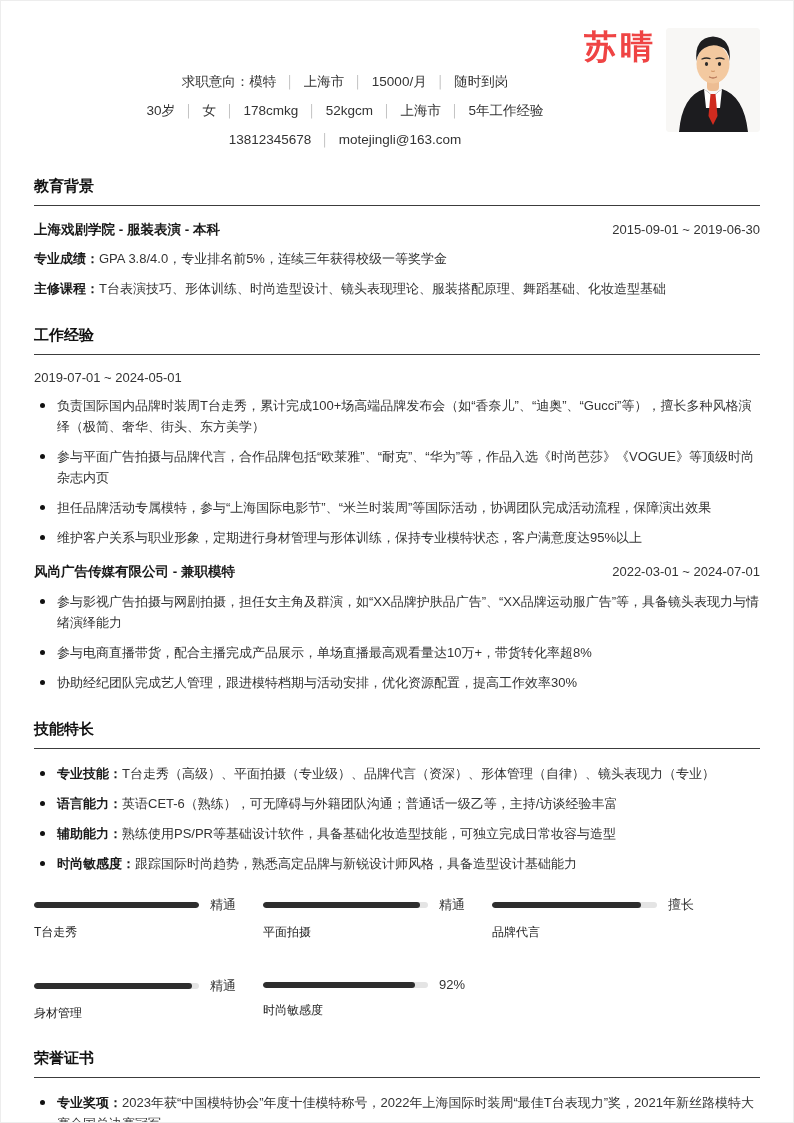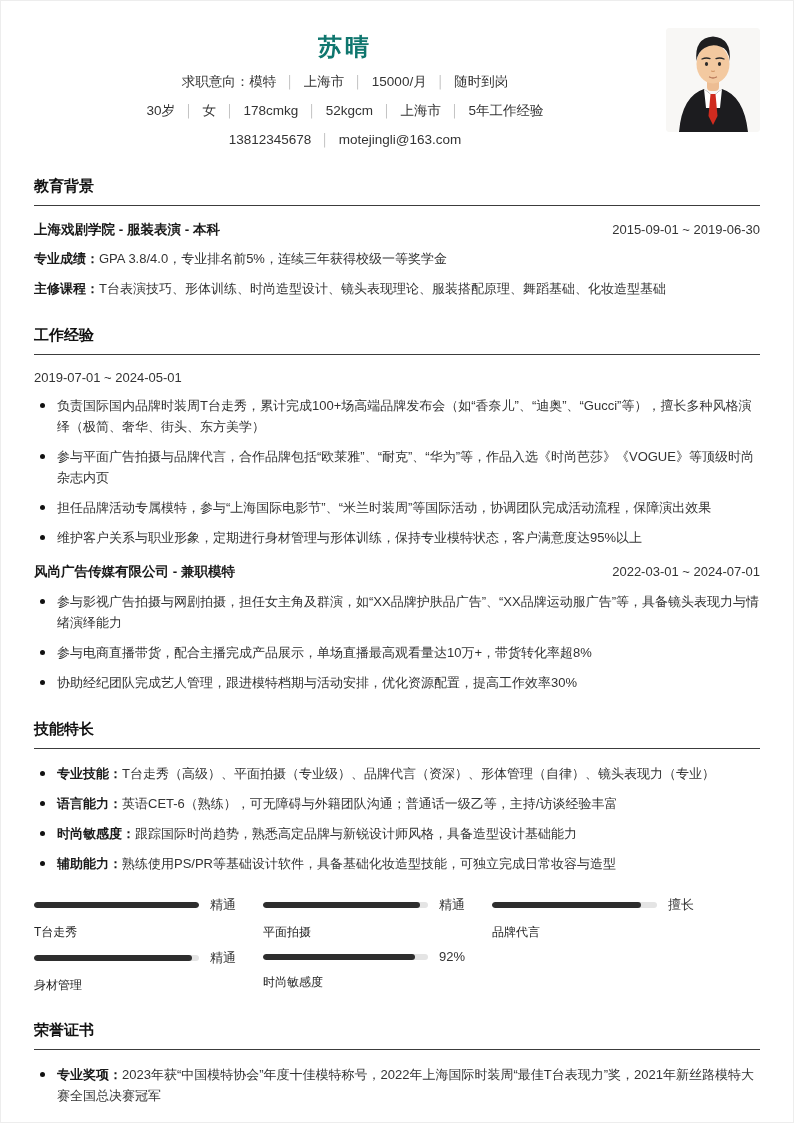--- a/index.html
+++ b/index.html
@@ -6,21 +6,21 @@
   html,body { background:#f2f2f2; }
   body { font-family:"Liberation Sans","DejaVu Sans",sans-serif; }
   .page {
     width:794px; height:1123px; margin:0 auto; background:#ffffff;
     border:1px solid #ededed; padding:30px 33px 0 33px; position:relative;
     color:#333; overflow:hidden;
   }
   
   .header { position:relative; min-height:118px; }
   .header-center { margin-right:104px; text-align:center; }
-  .name { font-size:24px; font-weight:bold; color:#0f766e; letter-spacing:3px; line-height:32px; }
+  .name { font-size:33px; font-weight:bold; color:#ef4444; letter-spacing:3px; line-height:32px;text-align:right; }
   .hline { font-size:13.5px; color:#333; line-height:20px; margin-top:9px;text-align:center; }
   .sep { color:#b9b9b9; margin:0 10px; font-size:12px; }
   .photo {
     position:absolute; right:0; top:-3px; width:94px; height:104px;
     border-radius:4px; overflow:hidden; background:#f8f7f5;
   }
   
   .section { margin-top:27px; }
   .section-title {
     font-size:15px; font-weight:bold; color:#111;
@@ -29,21 +29,21 @@
   .entry-head { display:flex; justify-content:space-between; align-items:baseline; margin-top:15px; }
   .entry-title { font-weight:bold; font-size:13.5px; color:#1a1a1a; }
   .entry-date { font-size:13px; color:#333; }
   .info-row { margin-top:9px; font-size:13px; line-height:21px; }
   .info-row b, .bullet b { color:#1a1a1a; }
   .bullets { margin-top:10px; display:flex; flex-direction:column; gap:9px; }
   .bullet { display:flex; font-size:13px; line-height:21px; }
   .dot { flex:0 0 5px; width:5px; height:5px; border-radius:50%; background:#111; margin:8px 12px 0 6px; }
   .bullet p { flex:1; }
   
-  .bars { margin-top:22px; display:grid; grid-template-columns:repeat(3,229px); row-gap:8px; }
+  .bars { margin-top:22px; display:grid; grid-template-columns:repeat(3,229px); row-gap:36px; }
   .bar-row { display:flex; align-items:center; gap:11px; }
   .track { width:165px; height:6px; background:#e4e4e4; border-radius:3px; overflow:hidden; }
   .fill { height:100%; background:#2e2e2e; border-radius:3px; }
   .bar-label { font-size:13px; color:#333; white-space:nowrap; }
   .bar-name { margin-top:10px; font-size:12px; color:#222; }
 </style>
 </head>
 <body>
 
 <div class="page">
@@ -146,25 +146,25 @@
       <div class="bullet">
           <span class="dot"></span>
           <p><b>专业技能：</b><span>T台走秀（高级）、平面拍摄（专业级）、品牌代言（资深）、形体管理（自律）、镜头表现力（专业）</span></p>
         </div>
       <div class="bullet">
           <span class="dot"></span>
           <p><b>语言能力：</b><span>英语CET-6（熟练），可无障碍与外籍团队沟通；普通话一级乙等，主持/访谈经验丰富</span></p>
         </div>
       <div class="bullet">
           <span class="dot"></span>
+          <p><b>辅助能力：</b><span>熟练使用PS/PR等基础设计软件，具备基础化妆造型技能，可独立完成日常妆容与造型</span></p>
+        </div>
+      <div class="bullet">
+          <span class="dot"></span>
           <p><b>时尚敏感度：</b><span>跟踪国际时尚趋势，熟悉高定品牌与新锐设计师风格，具备造型设计基础能力</span></p>
-        </div>
-      <div class="bullet">
-          <span class="dot"></span>
-          <p><b>辅助能力：</b><span>熟练使用PS/PR等基础设计软件，具备基础化妆造型技能，可独立完成日常妆容与造型</span></p>
         </div>
     </div>
 
     <div class="bars">
       <div class="bar-cell">
         <div class="bar-row">
             <div class="track">
               <div class="fill" style="width: 100%;"></div>
             </div>
             <span class="bar-label">精通</span>

